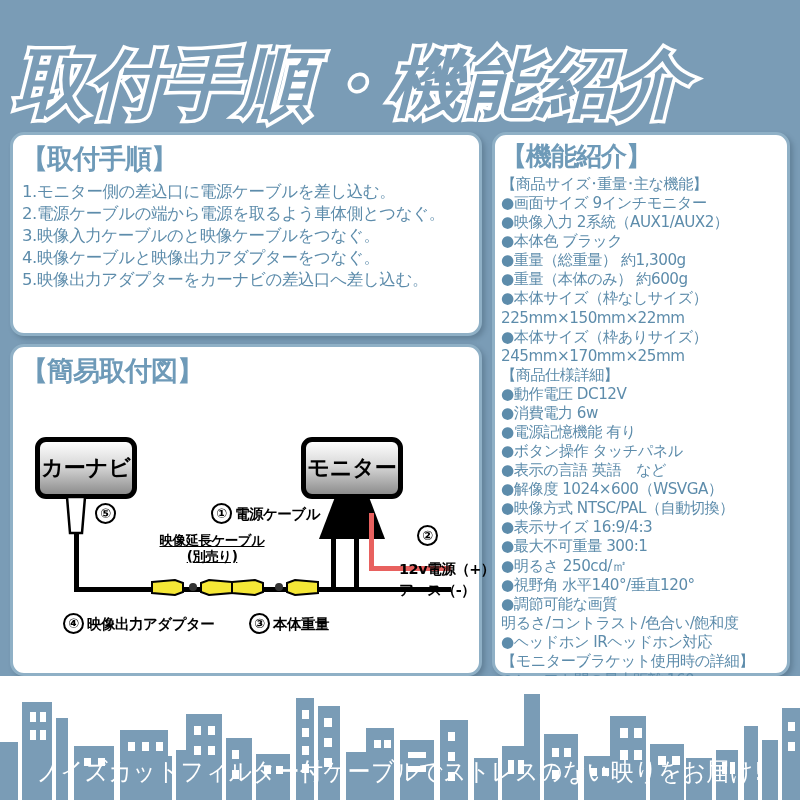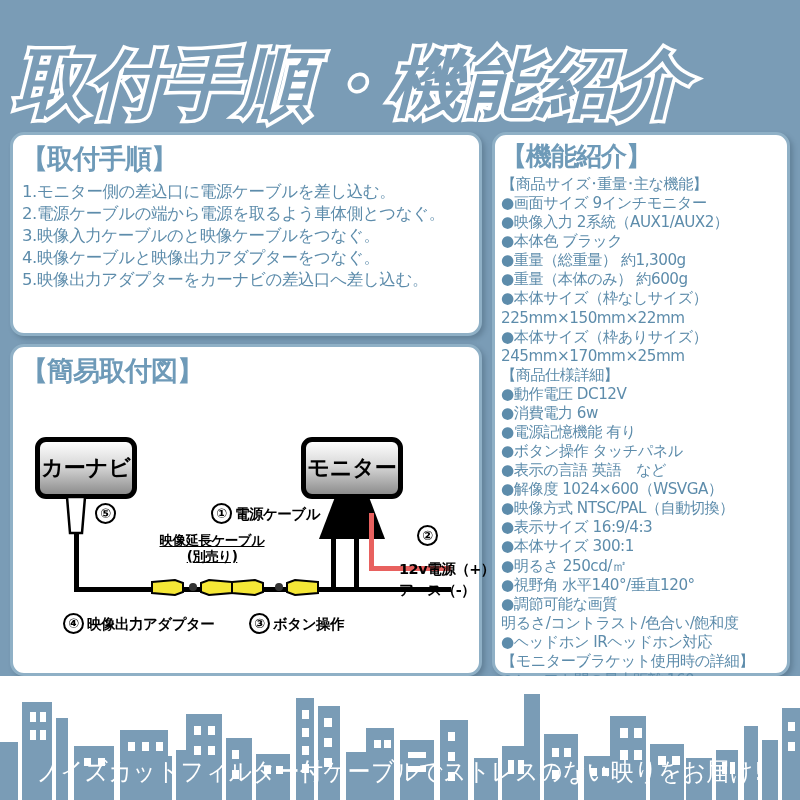--- a/index.html
+++ b/index.html
@@ -263,21 +263,21 @@
     <div class="dot" style="left:262px; top:198px;"></div>
 
     <div class="num-circle" style="left:198px; top:118px;">①</div>
     <div class="diag-label" style="left:222px; top:120px;">電源ケーブル</div>
 
     <div class="num-circle" style="left:404px; top:140px;">②</div>
     <div class="diag-label" style="left:386px; top:175px;">12v電源（+）</div>
     <div class="diag-label" style="left:386px; top:196px;">アース（-）</div>
 
     <div class="num-circle" style="left:236px; top:228px;">③</div>
-    <div class="diag-label" style="left:260px; top:230px;">ボタン操作</div>
+    <div class="diag-label" style="left:260px; top:230px;">本体重量</div>
 
     <div class="num-circle" style="left:50px; top:228px;">④</div>
     <div class="diag-label" style="left:74px; top:230px;">映像出力アダプター</div>
 
     <div class="num-circle" style="left:82px; top:118px;">⑤</div>
 
     <div class="diag-label-small" style="left:134px; top:148px; width:130px;">映像延長ケーブル</div>
     <div class="diag-label-small" style="left:134px; top:164px; width:130px;">(別売り)</div>
   </div>
 </div>
@@ -297,21 +297,21 @@
     <div class="spec-line">245mm×170mm×25mm</div>
     <div class="spec-line">【商品仕様詳細】</div>
     <div class="spec-line">●動作電圧 DC12V</div>
     <div class="spec-line">●消費電力 6w</div>
     <div class="spec-line">●電源記憶機能 有り</div>
     <div class="spec-line">●ボタン操作 タッチパネル</div>
     <div class="spec-line">●表示の言語 英語　など</div>
     <div class="spec-line">●解像度 1024×600（WSVGA）</div>
     <div class="spec-line">●映像方式 NTSC/PAL（自動切換）</div>
     <div class="spec-line">●表示サイズ 16:9/4:3</div>
-    <div class="spec-line">●本体サイズ 300:1</div>
+    <div class="spec-line">●最大不可重量 300:1</div>
     <div class="spec-line">●明るさ 250cd/㎡</div>
     <div class="spec-line">●視野角 水平140°/垂直120°</div>
     <div class="spec-line">●調節可能な画質</div>
     <div class="spec-line">明るさ/コントラスト/色合い/飽和度</div>
     <div class="spec-line">●ヘッドホン IRヘッドホン対応</div>
     <div class="spec-line">【モニターブラケット使用時の詳細】</div>
     <div class="spec-line">●シャフト間の最大距離 160mm</div>
     <div class="spec-line">●アングル　マルチアングル</div>
     <div class="spec-line">●最大不可重量 2,000g</div>
     <div class="spec-line">●本体重量 200g</div>

